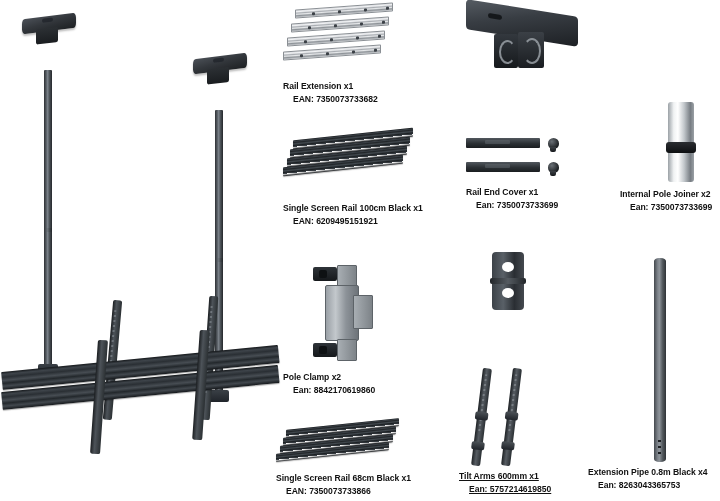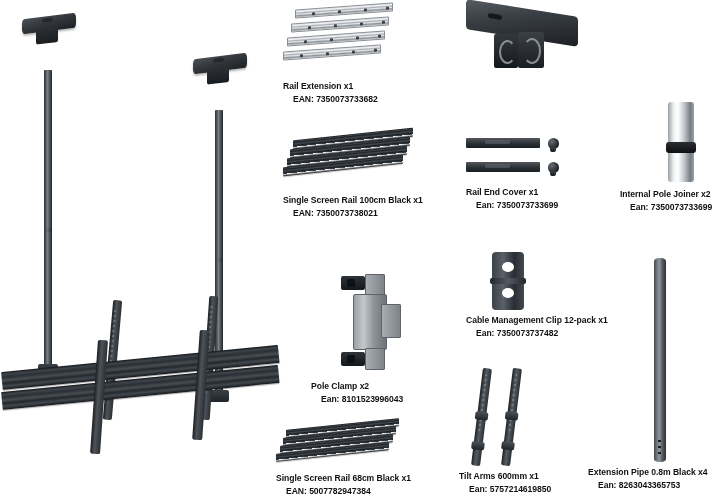--- a/index.html
+++ b/index.html
@@ -265,23 +265,23 @@
     </div>
   </div>
 
   <div class="part" style="left:283px;top:134px;">
     <div class="art" style="width:130px;height:48px;">
       <div class="drail" style="left:10px;top:0px;width:120px;height:9px;"></div>
       <div class="drail" style="left:7px;top:9px;width:120px;height:9px;"></div>
       <div class="drail" style="left:4px;top:18px;width:120px;height:9px;"></div>
       <div class="drail" style="left:0px;top:27px;width:120px;height:9px;"></div>
     </div>
-    <div class="caption" style="margin-top:12px;">
+    <div class="caption" style="margin-top:20px;">
       <span>Single Screen Rail 100cm Black x1</span>
-      <span class="ean">EAN: 7350073738021</span>
+      <span class="ean">EAN: 6209495151921</span>
     </div>
   </div>
 
   <div class="part" style="left:466px;top:136px;">
     <div class="art" style="width:110px;height:48px;">
       <div class="endcover" style="left:0;top:2px;width:74px;"></div>
       <div class="screw" style="left:82px;top:2px;"></div>
       <div class="endcover" style="left:0;top:26px;width:74px;"></div>
       <div class="screw" style="left:82px;top:26px;"></div>
     </div>
@@ -296,79 +296,75 @@
       <div class="joiner" style="left:48px;top:2px;height:80px;">
         <div class="ring" style="top:40px;"></div>
       </div>
     </div>
     <div class="caption" style="margin-top:4px;">
       <span>Internal Pole Joiner x2</span>
       <span class="ean">Ean:  7350073733699</span>
     </div>
   </div>
 
-  <div class="part" style="left:283px;top:274px;margin-left:28px;">
+  <div class="part" style="left:283px;top:265px;">
     <div class="art" style="width:110px;height:100px;">
       <div class="clampear" style="left:30px;top:2px;width:24px;height:14px;"></div>
       <div style="position:absolute;left:36px;top:5px;width:8px;height:8px;background:#0e1113;border-radius:2px;"></div>
       <div class="clampplate" style="left:54px;top:0px;width:20px;height:22px;"></div>
       <div class="clampbody" style="left:42px;top:20px;width:34px;height:56px;"></div>
       <div class="clampplate" style="left:70px;top:30px;width:20px;height:34px;"></div>
       <div class="clampear" style="left:30px;top:78px;width:24px;height:14px;"></div>
       <div style="position:absolute;left:36px;top:81px;width:8px;height:8px;background:#0e1113;border-radius:2px;"></div>
       <div class="clampplate" style="left:54px;top:74px;width:20px;height:22px;"></div>
     </div>
     <div class="caption" style="margin-top:6px;">
       <span>Pole Clamp x2</span>
-      <span class="ean">Ean:  8101523996043</span>
+      <span class="ean">Ean:  8842170619860</span>
     </div>
   </div>
 
   <div class="part" style="left:466px;top:252px;">
     <div class="art" style="width:90px;height:58px;">
       <div class="clip" style="left:26px;top:0px;width:32px;height:58px;">
         <div class="hole" style="top:10px;"></div>
         <div class="hole" style="top:36px;"></div>
       </div>
       <div style="position:absolute;left:24px;top:26px;width:36px;height:6px;
                   background:linear-gradient(to right,#22262a,#555b61 50%,#22262a);border-radius:2px;"></div>
-    </div>
-    <div class="caption" style="margin-top:4px;">
-      <span>Cable Management Clip 12-pack x1</span>
-      <span class="ean">Ean:  7350073737482</span>
     </div>
   </div>
 
   <div class="part" style="left:276px;top:424px;">
     <div class="art" style="width:130px;height:44px;">
       <div class="drail" style="left:10px;top:0px;width:113px;height:8px;"></div>
       <div class="drail" style="left:7px;top:8px;width:113px;height:8px;"></div>
       <div class="drail" style="left:4px;top:16px;width:113px;height:8px;"></div>
       <div class="drail" style="left:0px;top:24px;width:113px;height:8px;"></div>
     </div>
     <div class="caption" style="margin-top:4px;">
       <span>Single Screen Rail 68cm Black x1</span>
-      <span class="ean">EAN: 5007782947384</span>
+      <span class="ean">EAN: 7350073733866</span>
     </div>
   </div>
 
   <div class="part" style="left:459px;top:368px;">
     <div class="art" style="width:110px;height:100px;">
       <div class="parm" style="left:18px;top:0px;height:98px;transform:rotate(7deg);">
         <div class="perf"></div>
         <div class="foot" style="top:44px;"></div>
         <div class="foot" style="top:74px;"></div>
       </div>
       <div class="parm" style="left:48px;top:0px;height:98px;transform:rotate(7deg);">
         <div class="perf"></div>
         <div class="foot" style="top:44px;"></div>
         <div class="foot" style="top:74px;"></div>
       </div>
     </div>
-    <div class="caption" style="margin-top:2px;">
+    <div class="caption" style="margin-top:2px;text-decoration:underline;">
       <span>Tilt Arms 600mm x1</span>
       <span class="ean">Ean: 5757214619850</span>
     </div>
   </div>
 
   <div class="part" style="left:588px;top:258px;">
     <div class="art" style="width:128px;height:206px;">
       <div class="extpipe" style="left:66px;top:0px;height:204px;">
         <div class="dots"></div>
       </div>

